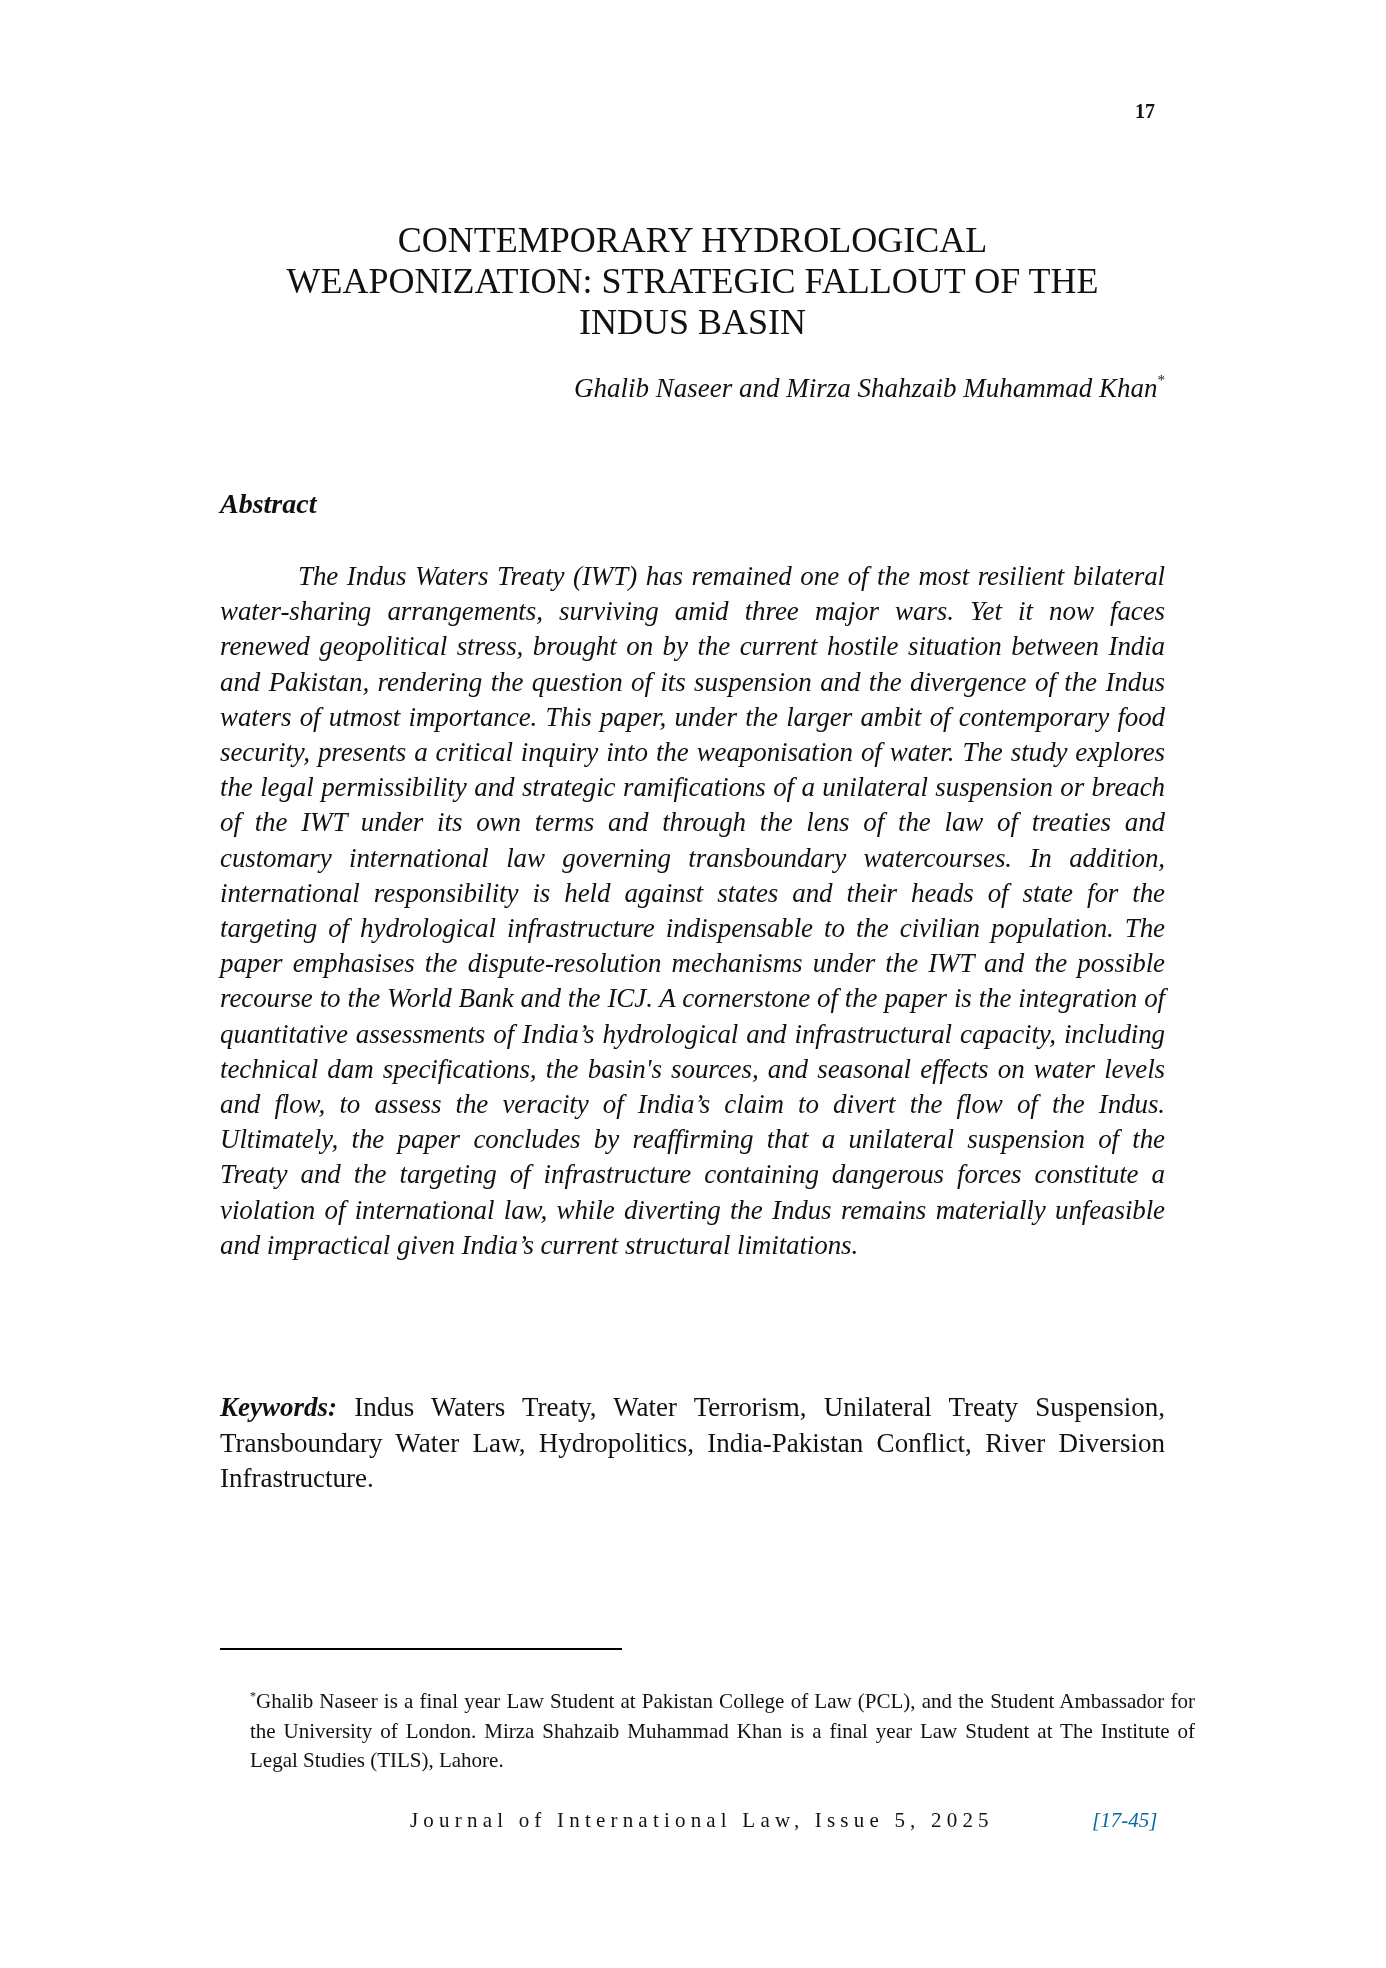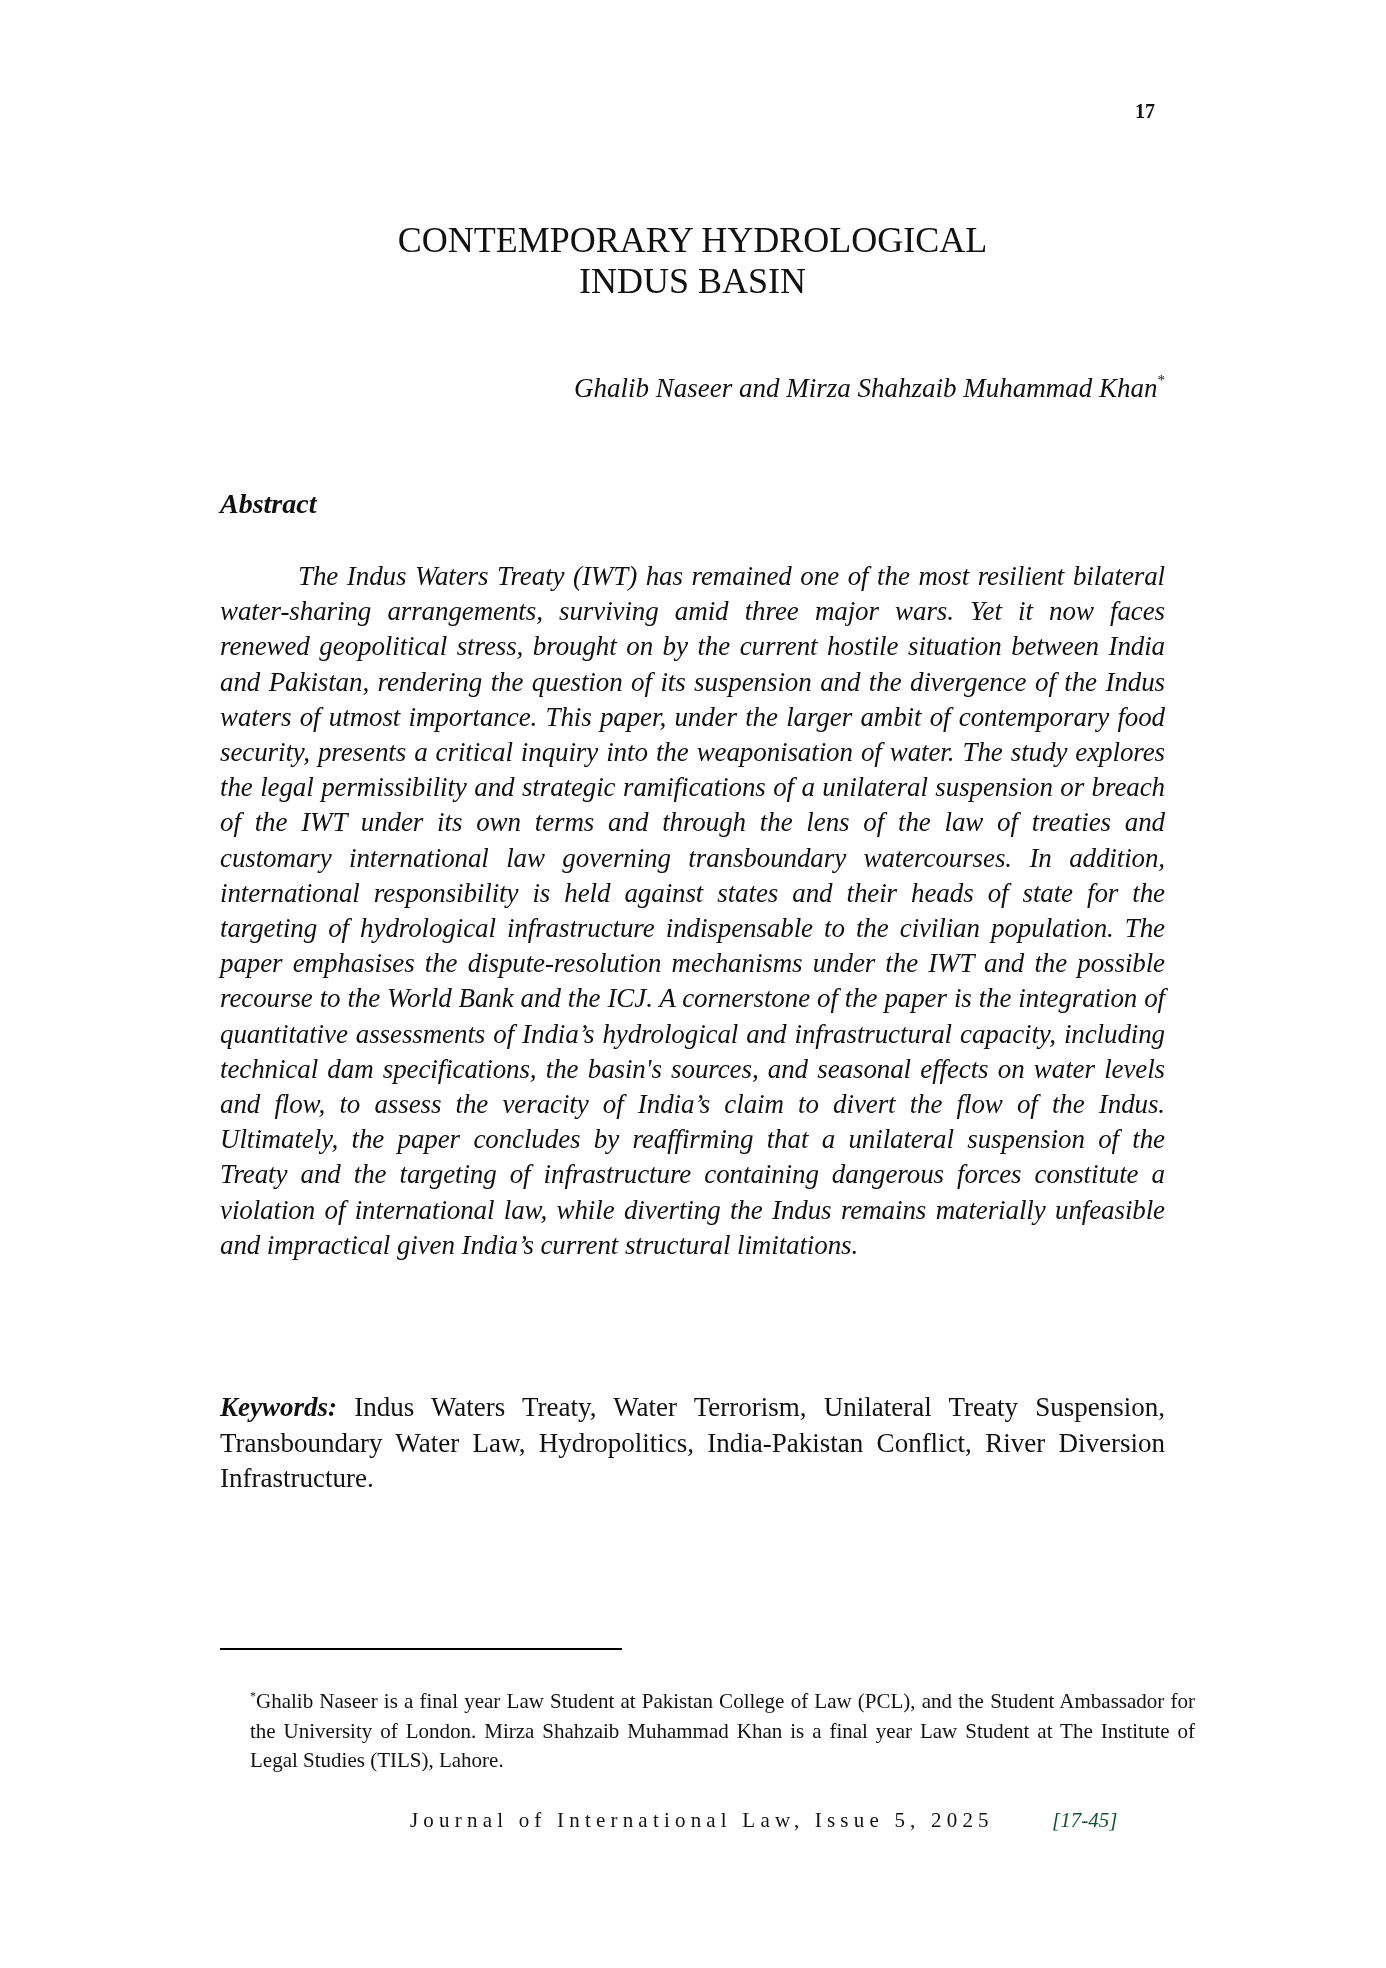--- a/index.html
+++ b/index.html
@@ -21,30 +21,31 @@
   .keywords { position: absolute; top: 1390px; left: 220px; width: 945px; margin: 0;
               font-size: 27px; line-height: 35.5px; text-align: justify; }
   .keywords b { font-weight: bold; font-style: italic; }
   .footnote-rule { position: absolute; top: 1648px; left: 220px; width: 402px; height: 0;
                    border-top: 2px solid #000; }
   .footnote { position: absolute; top: 1664px; left: 232px; width: 945px; margin: 18px;
               font-size: 21px; line-height: 29.5px; text-align: justify; }
   .footnote sup { font-size: 12px; vertical-align: 8px; }
   .footer-journal { position: absolute; top: 1808px; left: 410px; font-size: 21px;
                     letter-spacing: 5.2px; }
-  .footer-range { position: absolute; top: 1808px; left: 1052px; font-size: 21px;
-                  font-style: italic; color: #14532d; }
+  .footer-range { position: absolute; top: 1808px; left: 1092px; font-size: 21px;
+                  font-style: italic; color: #0369a1; }
 </style>
 </head>
 <body>
 
 <div class="page-number">17</div>
 
 <h1 class="title">
   <span>CONTEMPORARY HYDROLOGICAL</span>
+  <span>WEAPONIZATION: STRATEGIC FALLOUT OF THE</span>
   <span>INDUS BASIN</span>
 </h1>
 
 <div class="authors"><span>Ghalib Naseer and Mirza Shahzaib Muhammad Khan</span><sup>*</sup></div>
 
 <h2 class="abstract-heading">Abstract</h2>
 
 <p class="abstract-body">The Indus Waters Treaty (IWT) has remained one of the most resilient bilateral water-sharing arrangements, surviving amid three major wars. Yet it now faces renewed geopolitical stress, brought on by the current hostile situation between India and Pakistan, rendering the question of its suspension and the divergence of the Indus waters of utmost importance. This paper, under the larger ambit of contemporary food security, presents a critical inquiry into the weaponisation of water. The study explores the legal permissibility and strategic ramifications of a unilateral suspension or breach of the IWT under its own terms and through the lens of the law of treaties and customary international law governing transboundary watercourses. In addition, international responsibility is held against states and their heads of state for the targeting of hydrological infrastructure indispensable to the civilian population. The paper emphasises the dispute-resolution mechanisms under the IWT and the possible recourse to the World Bank and the ICJ. A cornerstone of the paper is the integration of quantitative assessments of India’s hydrological and infrastructural capacity, including technical dam specifications, the basin's sources, and seasonal effects on water levels and flow, to assess the veracity of India’s claim to divert the flow of the Indus. Ultimately, the paper concludes by reaffirming that a unilateral suspension of the Treaty and the targeting of infrastructure containing dangerous forces constitute a violation of international law, while diverting the Indus remains materially unfeasible and impractical given India’s current structural limitations.</p>
 
 <p class="keywords"><b>Keywords:</b> <span>Indus Waters Treaty, Water Terrorism, Unilateral Treaty Suspension, Transboundary Water Law, Hydropolitics, India-Pakistan Conflict, River Diversion Infrastructure.</span></p>

